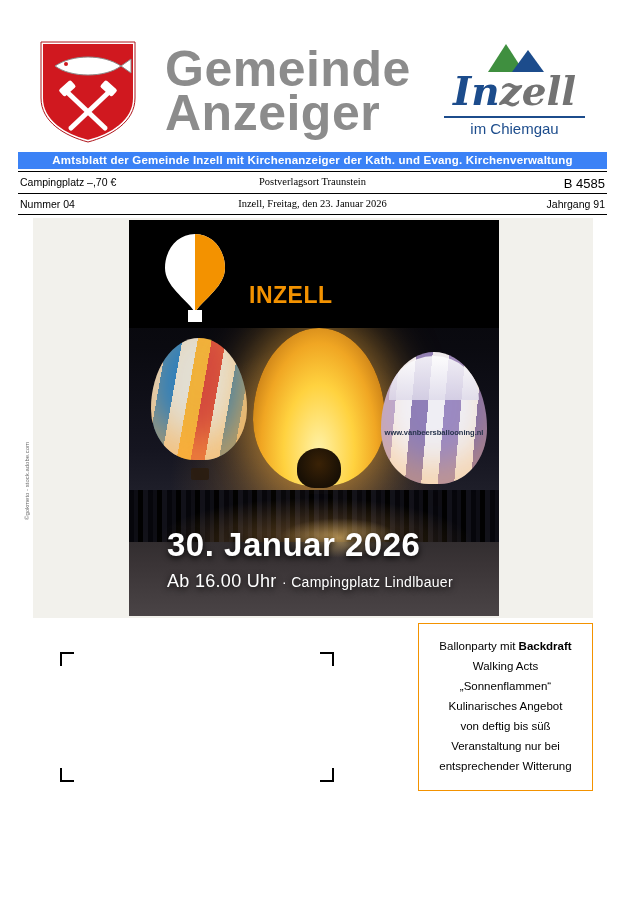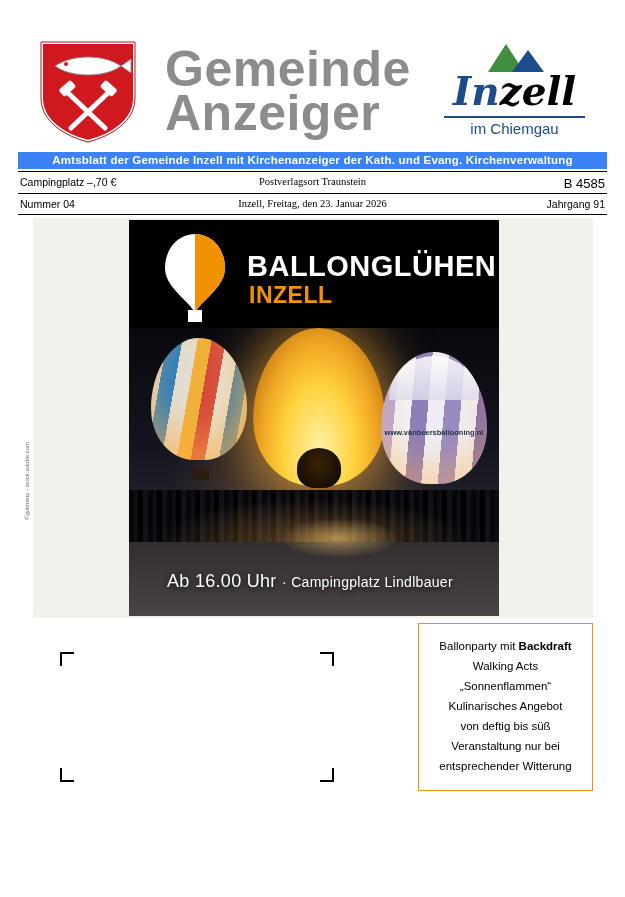--- a/index.html
+++ b/index.html
@@ -62,21 +62,21 @@
     left: 0; top: 28px;
     width: 165px;
     text-align: center;
     font-family: "DejaVu Serif", serif;
     font-style: italic;
     font-weight: bold;
     font-size: 39px;
     color: #1c4c8c;
     letter-spacing: 0px;
   }
-  .logo-word .ll { color: #000000; }
+  .logo-word .ll { color: #737373; }
   .logo-rule {
     position: absolute;
     left: 12px; top: 76px;
     width: 141px; height: 2px;
     background: #1c4c8c;
   }
   .logo-sub {
     position: absolute;
     left: 0; top: 80px;
     width: 165px;
@@ -446,23 +446,23 @@
 
         <div class="poster-head"></div>
         <div class="logo-balloon">
           <svg width="72" height="92" viewBox="0 0 72 92">
             <path d="M36 2 C54 2 66 18 66 36 C66 54 46 66 36 80 C26 66 6 54 6 36 C6 18 18 2 36 2 Z" fill="#ffffff"></path>
             <path d="M36 2 C54 2 66 18 66 36 C66 54 46 66 36 80 L36 2 Z" fill="#f39200"></path>
             <rect x="29" y="78" width="14" height="12" fill="#ffffff"></rect>
           </svg>
           <div class="year">2026</div>
         </div>
-        <div class="poster-title">BALLONGLÜHEN</div>
         <div class="poster-sub">INZELL</div>
 
+        <div class="poster-date">30. Januar 2026</div>
         <div class="poster-time">
           <span>Ab 16.00 Uhr</span>
           <span class="place">· Campingplatz Lindlbauer</span>
         </div>
       </div>
     </div>
   </div>
 
   <div class="credit">©gokmeto - stock.adobe.com</div>
 

